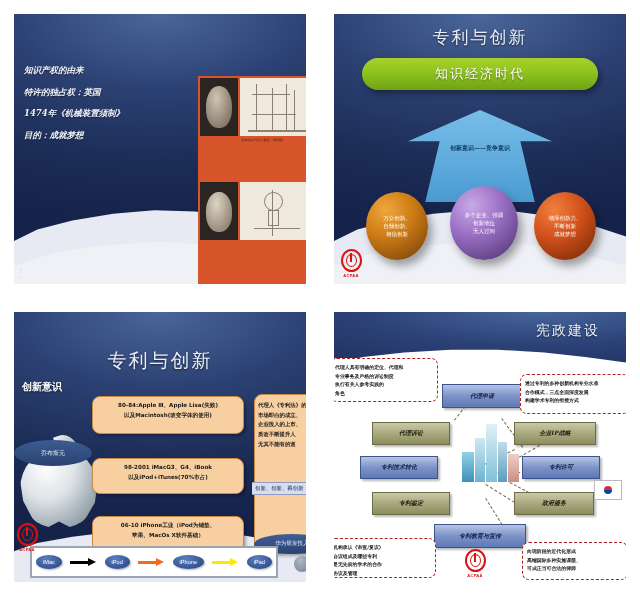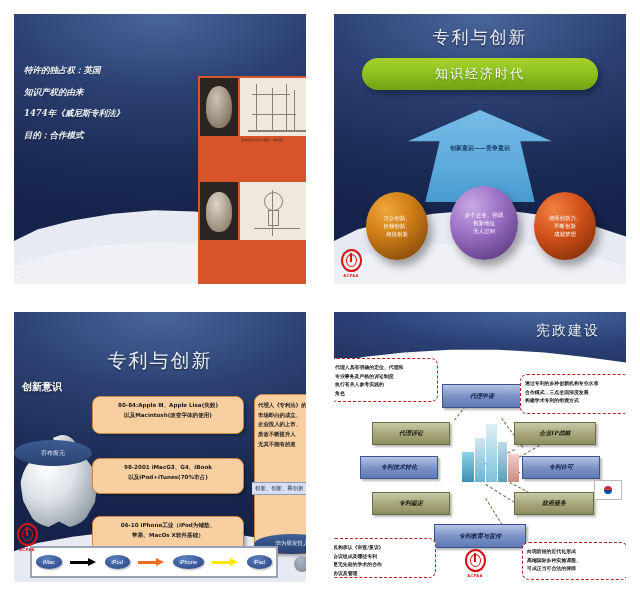--- a/index.html
+++ b/index.html
@@ -143,24 +143,24 @@
 <div class="grid">
 
   <div class="cell">
     <div class="slide">
       <div class="bg-dark"></div>
       <div class="snow"></div>
       <div class="snow2"></div>
 
 
       <div class="s1-body">
+        <div class="s1-line">知识产权的由来</div>
         <div class="s1-line">特许的独占权：英国</div>
-        <div class="s1-line">知识产权的由来</div>
-        <div class="s1-line">1474年《威尼斯专利法》</div>
-        <div class="s1-line">目的：合作模式</div>
+        <div class="s1-line">1474年《机械装置须制》</div>
+        <div class="s1-line">目的：成就梦想</div>
       </div>
 
       <div class="s1-photo">
         <div class="ph ph-face">
           <div style="position:absolute;left:6px;top:8px;width:26px;height:42px;border-radius:48% 48% 44% 44%;background:radial-gradient(ellipse at 40% 30%,#cfc4b4,#6d5f50);"></div>
         </div>
         <div class="ph">
           <div class="diagram">
             <div class="dline" style="left:14px;top:4px;width:1px;height:48px;"></div>
             <div class="dline" style="left:30px;top:8px;width:1px;height:44px;"></div>

